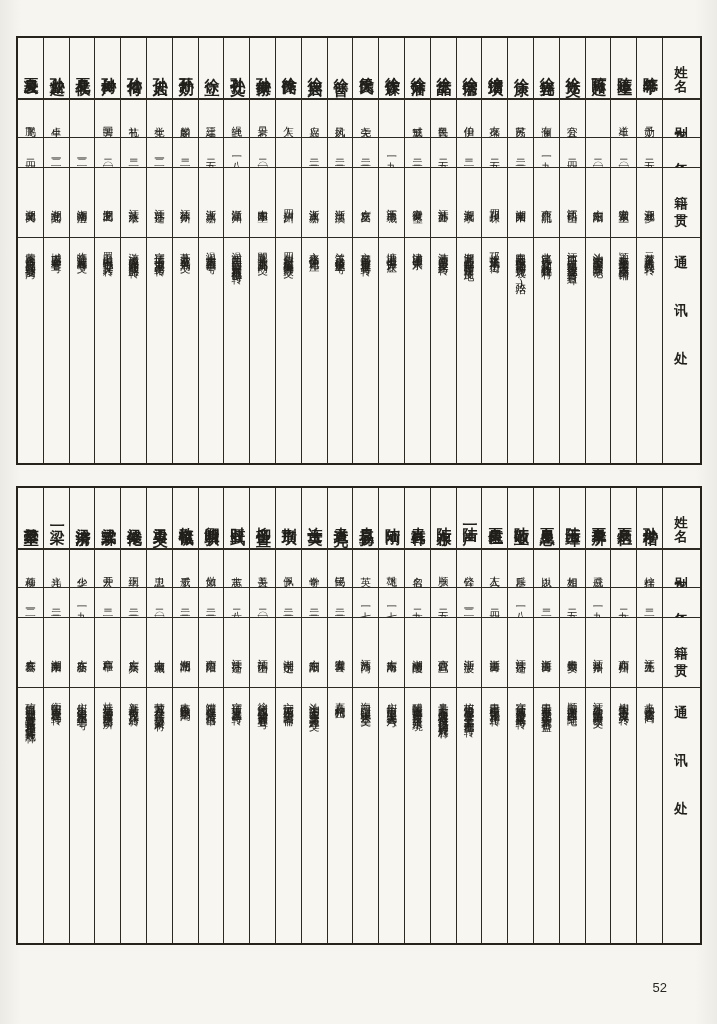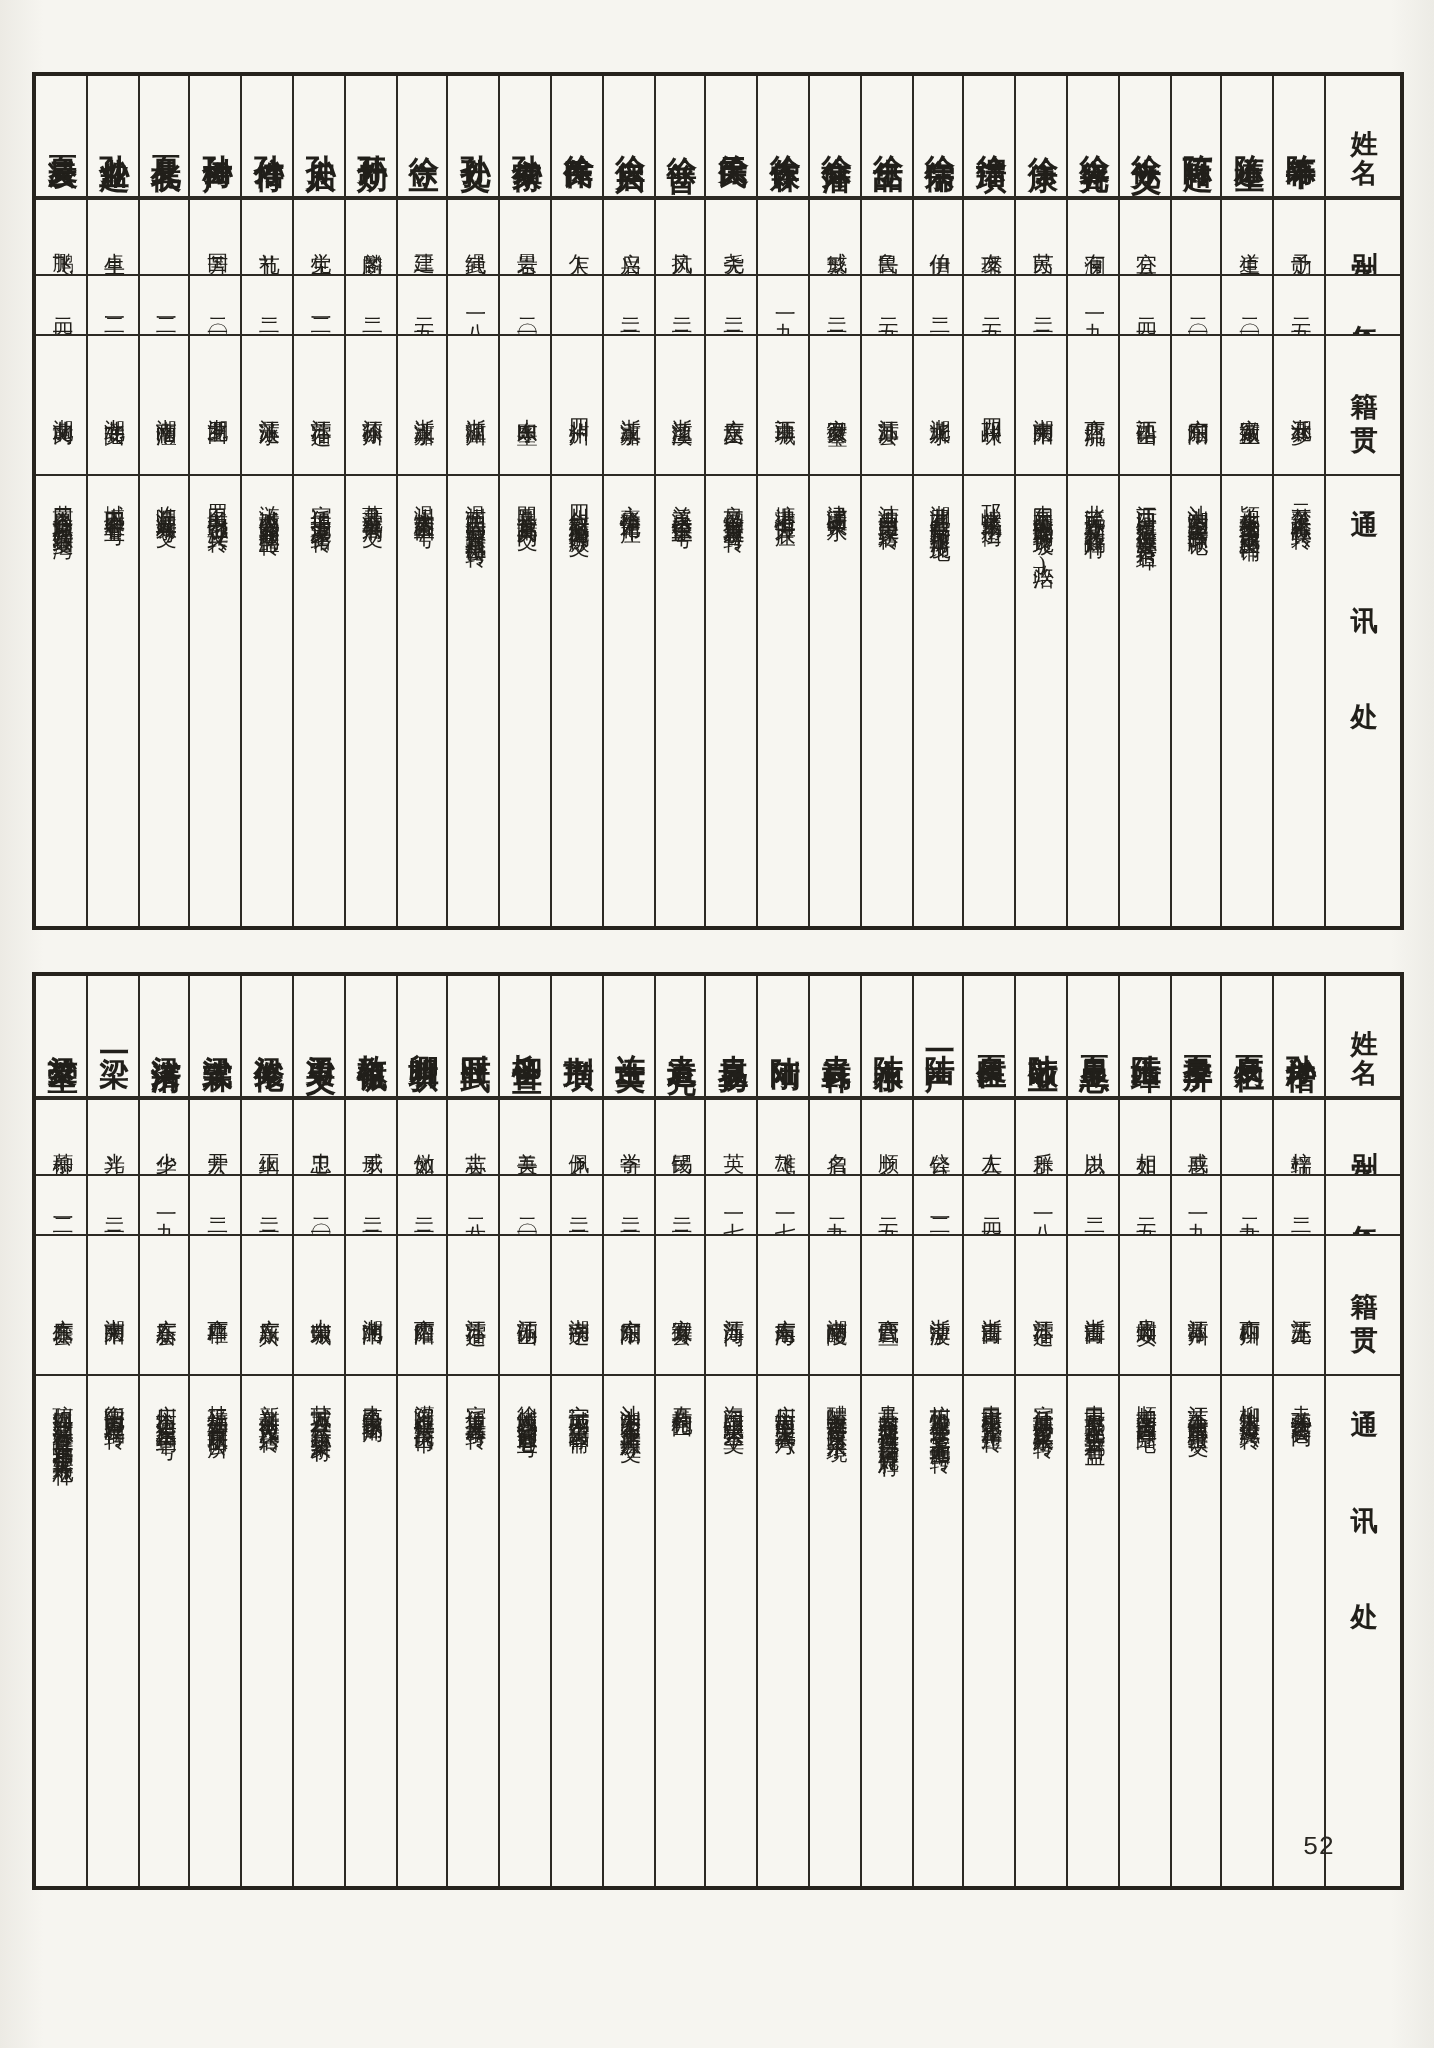--- a/index.html
+++ b/index.html
@@ -49,23 +49,23 @@
   .age-text{font-size:10.5px;letter-spacing:2px;}
   .native-text{font-size:10.5px;letter-spacing:1px;}
   .address-text{font-size:10.5px;letter-spacing:1.5px;max-height:100%;}
   .head-label{font-weight:bold;font-size:13.5px;}
   .head-name{letter-spacing:14px;}
   .head-alias{letter-spacing:4px;}
   .head-age{letter-spacing:2px;}
   .head-native{letter-spacing:18px;}
   .head-address{letter-spacing:48px;}
   .page-number{
-    position:absolute;top:916px;right:50px;
+    position:absolute;top:980px;right:50px;
     font-size:13px;color:#2a2722;
-    font-family:Liberation Mono, monospace;
+    font-family:Liberation Sans, sans-serif;
   }
 </style>
 </head>
 <body>
 
 <div class="page">
 
   <div class="reg-table" id="table-top">
     <div class="col header-col">
       <div class="cell cell-name">

